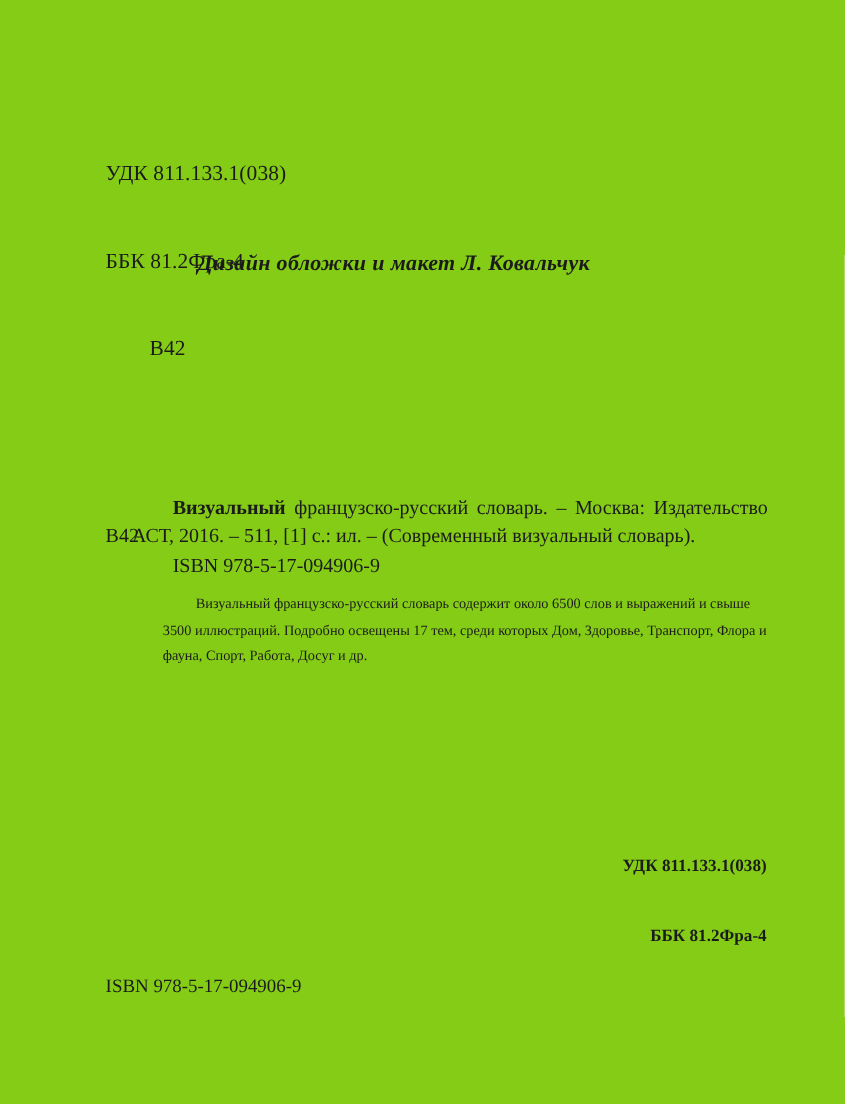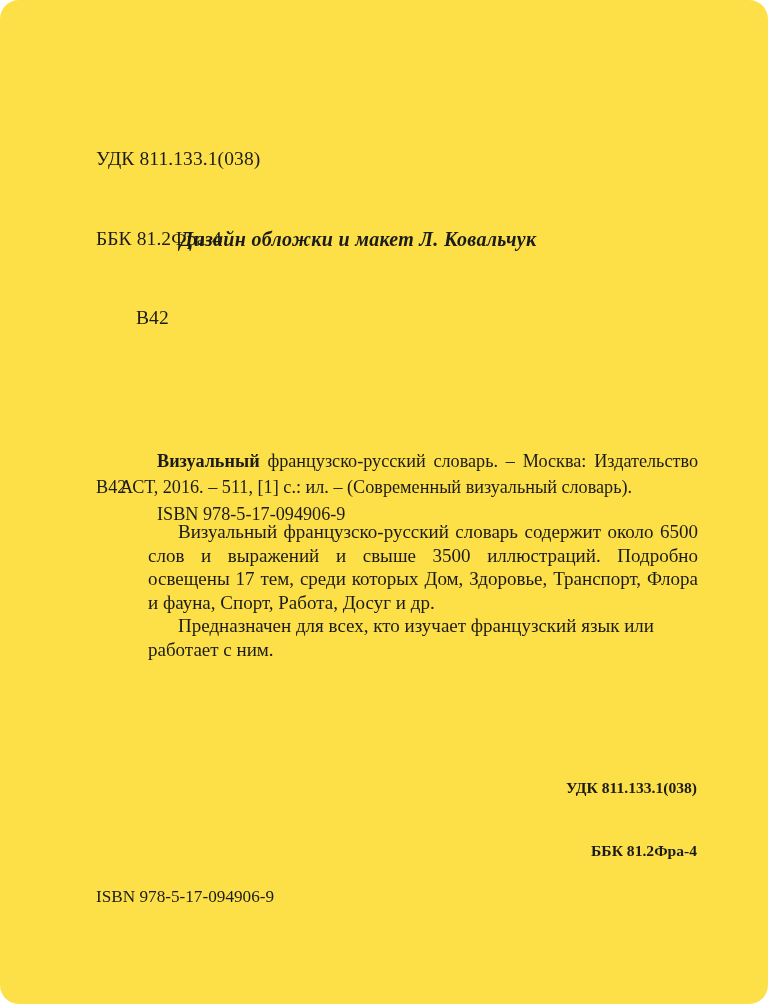--- a/index.html
+++ b/index.html
@@ -9,23 +9,22 @@
     background: #ffffff;
   }
   body {
     font-family: "Liberation Serif", "DejaVu Serif", serif;
     color: #1b1b1b;
   }
   .page {
     position: relative;
     width: 768px;
     height: 1004px;
-    background: #fde047;
+    background: #84cc16;
     overflow: hidden;
-    border-radius: 19px;
   }
 
   
   .codes-top {
     position: absolute;
     left: 96px;
     top: 93px;
     font-size: 19.5px;
     line-height: 26.5px;
     letter-spacing: 0.1px;
@@ -71,23 +70,23 @@
     text-align: justify;
   }
   .bib-body .lead { font-weight: bold; }
   .bib-line-1 { display: block; text-indent: 37px; }
   .bib-isbn { display: block; text-indent: 37px; }
 
   
   .annotation {
     position: absolute;
     left: 148px;
-    top: 520px;
+    top: 537px;
     width: 550px;
-    font-size: 19px;
+    font-size: 13px;
     line-height: 23.6px;
     text-align: justify;
     text-justify: inter-word;
   }
   .annotation p {
     margin: 0;
     text-indent: 30px;
     text-align: justify;
   }
   .annotation p:last-child { text-align: left; }
@@ -139,21 +138,20 @@
   <div class="bib">
     <span class="marker">В42</span>
     <div class="bib-body">
       <span class="bib-line-1"><span class="lead">Визуальный</span><span> французско-русский словарь. – Москва: Издательство АСТ, 2016. – 511, [1] с.: ил. – (Современный визуальный словарь).</span></span>
       <span class="bib-isbn">ISBN 978-5-17-094906-9</span>
     </div>
   </div>
 
   <div class="annotation">
     <p class="justify-all">Визуальный французско-русский словарь содержит около 6500 слов и выражений и свыше 3500 иллюстраций. Подробно освещены 17 тем, среди которых Дом, Здоровье, Транспорт, Флора и фауна, Спорт, Работа, Досуг и др.</p>
-    <p class="justify-all">Предназначен для всех, кто изучает французский язык или работает с ним.</p>
   </div>
 
   <div class="codes-bottom">
     <span>УДК 811.133.1(038)</span>
     <span>ББК 81.2Фра-4</span>
   </div>
 
   <div class="footer">
     <span class="isbn">ISBN 978-5-17-094906-9</span>
   </div>

